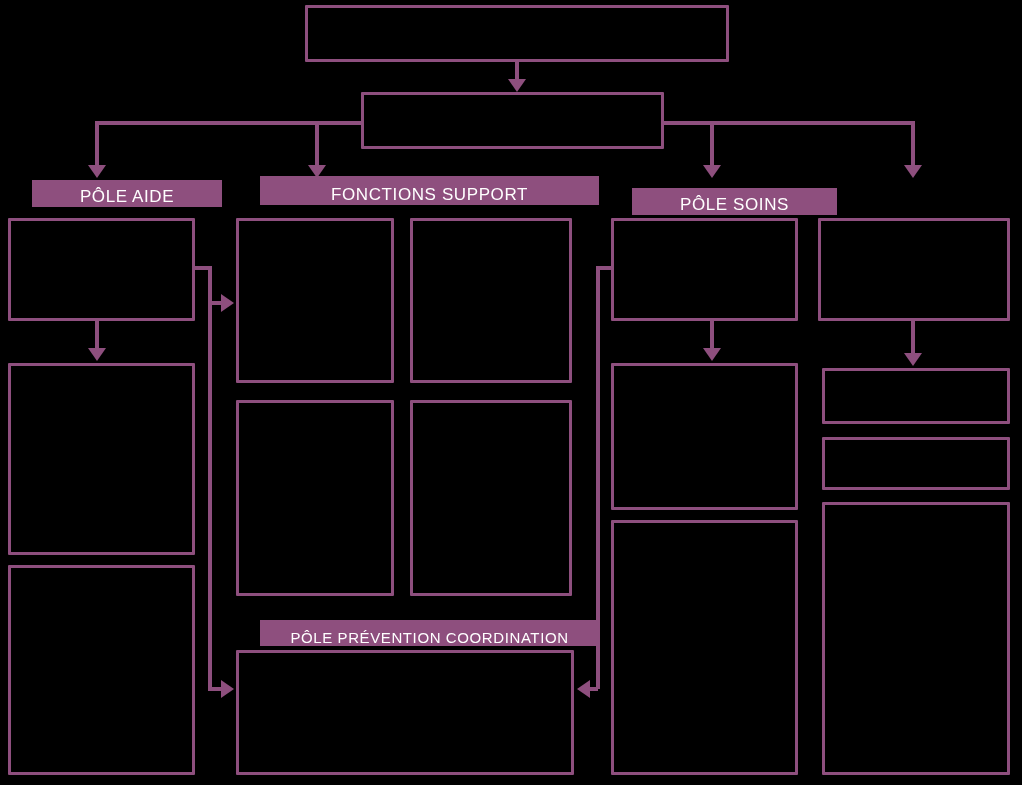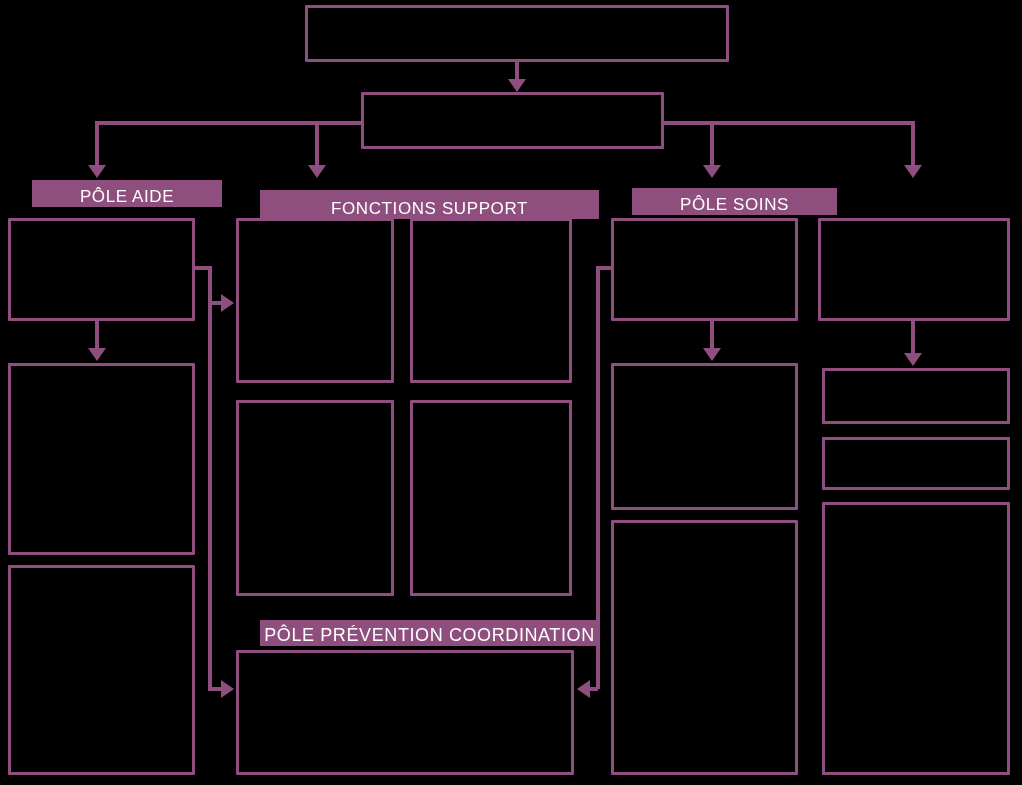--- a/index.html
+++ b/index.html
@@ -30,21 +30,21 @@
     font-size: 17px;
     letter-spacing: 0.6px;
     display: flex;
     align-items: flex-end;
     justify-content: center;
     box-sizing: border-box;
     white-space: nowrap;
     margin-left: 24px;
   }
   .header-bar.small {
-    font-size: 18px;
+    font-size: 15px;
   }
   .line {
     position: absolute;
     background: #8E4F7E;
   }
   .arrow-down {
     position: absolute;
     width: 0;
     height: 0;
     border-left: 9px solid transparent;
@@ -90,21 +90,21 @@
 
   <div class="line" style="left:710px; top:121px; width:4px; height:45px;"></div>
   <div class="arrow-down" style="left:703px; top:165px;"></div>
 
   <div class="line" style="left:911px; top:121px; width:4px; height:45px;"></div>
   <div class="arrow-down" style="left:904px; top:165px;"></div>
 
   <div class="header-bar" style="left:8px; top:180px; width:190px; height:27px;">
     <span>PÔLE AIDE</span>
   </div>
-  <div class="header-bar" style="left:236px; top:190px; width:339px; height:29px;">
+  <div class="header-bar" style="left:236px; top:176px; width:339px; height:29px;">
     <span>FONCTIONS SUPPORT</span>
   </div>
   <div class="header-bar" style="left:608px; top:188px; width:205px; height:27px;">
     <span>PÔLE SOINS</span>
   </div>
 
   <div class="box" style="left:8px; top:218px; width:187px; height:103px;"></div>
   <div class="line" style="left:95px; top:321px; width:4px; height:28px;"></div>
   <div class="arrow-down" style="left:88px; top:348px;"></div>
   <div class="box" style="left:8px; top:363px; width:187px; height:192px;"></div>

